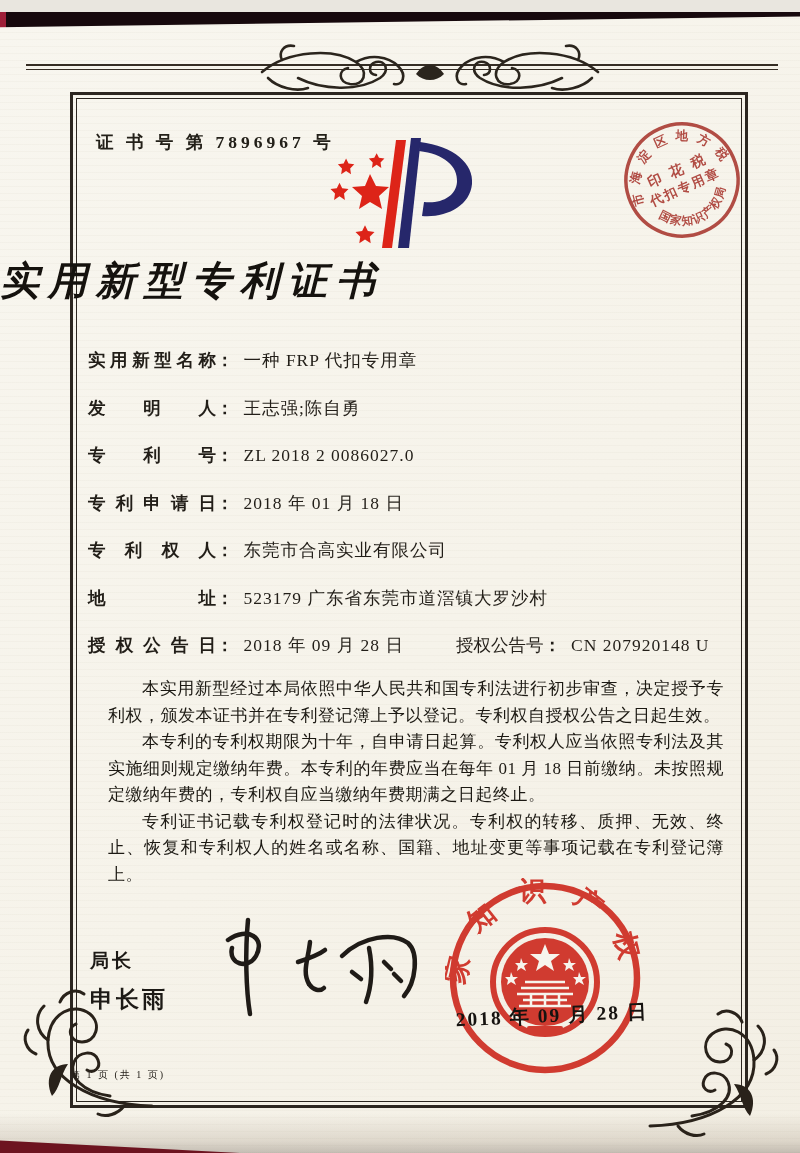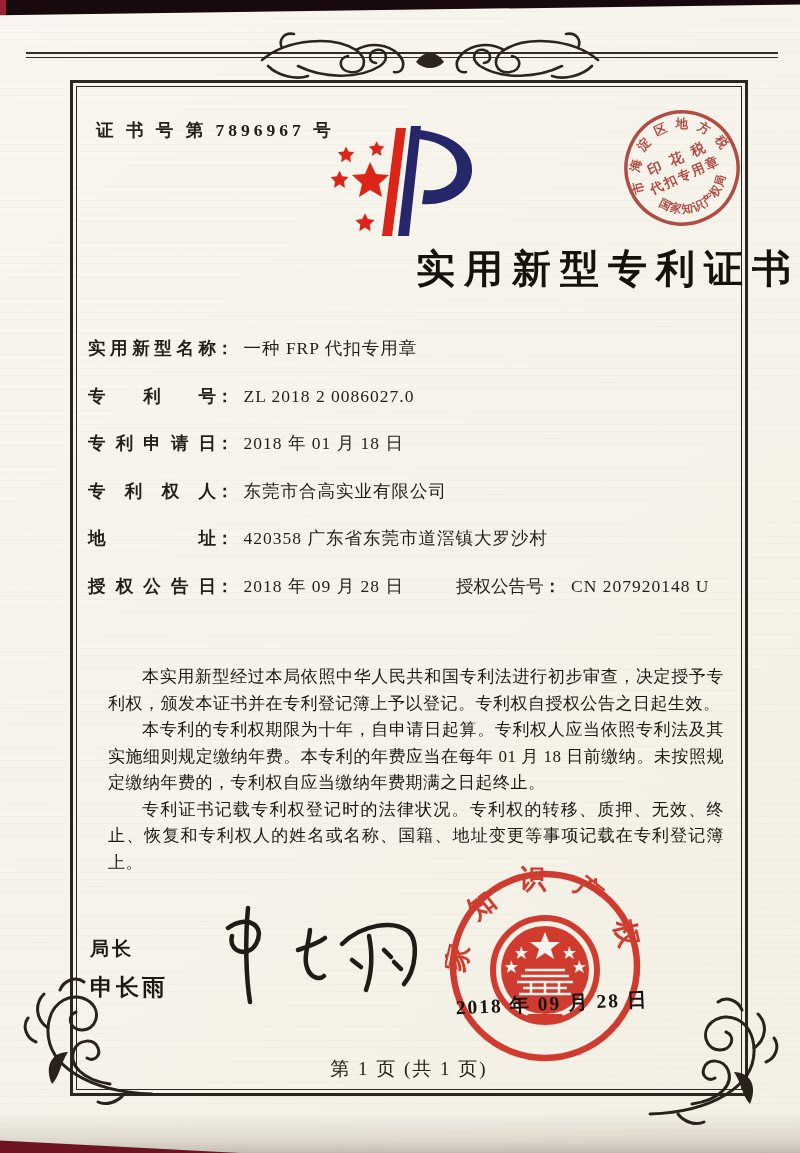--- a/index.html
+++ b/index.html
@@ -8,20 +8,21 @@
     font-family:"Liberation Serif","DejaVu Serif",serif;
     background:#e9e6df;
     position:relative;
     color:#1d1a16;
   }
   .page {
     position:absolute; inset:0;
     background:
       repeating-linear-gradient(0deg, rgba(210,205,190,.12) 0 1px, transparent 1px 7px),
       linear-gradient(135deg,#f8f6ef 0%, #f6f3ea 55%, #f3efe4 100%);
+    margin-top: 12px;
   }
   
   .band-top {
     position:absolute; left:0; top:0; width:100%; height:16px; z-index:30;
     background:linear-gradient(90deg,#9e1f38 0 6px, #17090d 6px 100%);
     clip-path:polygon(0 0, 100% 0, 100% 28%, 0 95%);
   }
   .band-bottom {
     position:absolute; left:0; bottom:0; width:240px; height:14px; z-index:30;
     background:#6d1420;
@@ -51,22 +52,23 @@
 
   .content { position:absolute; inset:0; z-index:5; }
 
   .cert-number {
     position:absolute; left:96px; top:118px;
     font-size:17.5px; letter-spacing:4px; font-weight:bold; color:#232019;
   }
   .logo { position:absolute; left:308px; top:124px; }
   .title {
     position:absolute; left:0; top:242px; width:100%;
-    text-align:right; font-size:39px; font-weight:bold; letter-spacing:9px;
+    text-align:left; font-size:39px; font-weight:bold; letter-spacing:9px;
     color:#15120e;
+    font-style:italic;
   }
   .fields { position:absolute; left:88px; top:336px; width:640px; }
   .field-row { position:relative; height:47.5px; font-size:17.5px; color:#221e18; }
   .field-label {
     display:inline-block; width:128px; text-align:justify; text-align-last:justify;
     font-weight:bold;
   }
   .field-colon { font-weight:bold; margin-right:10px; }
   .field-value { letter-spacing:1px; }
   .grant-right { position:absolute; left:368px; top:0; white-space:nowrap; }
@@ -88,22 +90,22 @@
   .seal-date {
     position:absolute; left:452px; top:990px; width:200px; z-index:7;
     font-size:19.5px; letter-spacing:2px; color:#161310; text-align:center;
     transform:rotate(-2.5deg); font-weight:bold;
   }
   .stamp {
     position:absolute; left:616px; top:102px; z-index:6;
     transform:rotate(-24deg); opacity:.88;
   }
   .footer {
-    position:absolute; left:70px; top:1056px; width:678px; text-align:center;
-    font-size:19px; letter-spacing:2px; color:#25211b; z-index:6;
+    position:absolute; left:70px; top:1056px; width:678px; 
+    font-size:10px; letter-spacing:2px; color:#25211b; z-index:6;
   }
 </style>
 </head>
 <body>
 
 <div class="page">
 
   <div class="band-top"></div>
   <div class="edge-shadow-bottom"></div>
   <div class="band-bottom"></div>
@@ -174,30 +176,33 @@
       </g>
     </svg>
 
     <div class="title">实用新型专利证书</div>
 
     <div class="fields">
       <div class="field-row">
         <span class="field-label">实用新型名称</span><span class="field-colon">：</span><span class="field-value">一种 FRP 代扣专用章</span>
       </div>
       <div class="field-row">
+        <span class="field-label">发 明 人</span><span class="field-colon">：</span><span class="field-value">王志强;陈自勇</span>
+      </div>
+      <div class="field-row">
         <span class="field-label">专 利 号</span><span class="field-colon">：</span><span class="field-value">ZL 2018 2 0086027.0</span>
       </div>
       <div class="field-row">
         <span class="field-label">专利申请日</span><span class="field-colon">：</span><span class="field-value">2018 年 01 月 18 日</span>
       </div>
       <div class="field-row">
         <span class="field-label">专 利 权 人</span><span class="field-colon">：</span><span class="field-value">东莞市合高实业有限公司</span>
       </div>
       <div class="field-row">
-        <span class="field-label">地 址</span><span class="field-colon">：</span><span class="field-value">420358 广东省东莞市道滘镇大罗沙村</span>
+        <span class="field-label">地 址</span><span class="field-colon">：</span><span class="field-value">523179 广东省东莞市道滘镇大罗沙村</span>
       </div>
       <div class="field-row">
         <span class="field-label">授权公告日</span><span class="field-colon">：</span><span class="field-value">2018 年 09 月 28 日</span>
         <span class="grant-right">
           <span class="field-label2">授权公告号</span><span class="field-colon">：</span><span class="field-value">CN 207920148 U</span>
         </span>
       </div>
     </div>
 
     <div class="paragraphs">

